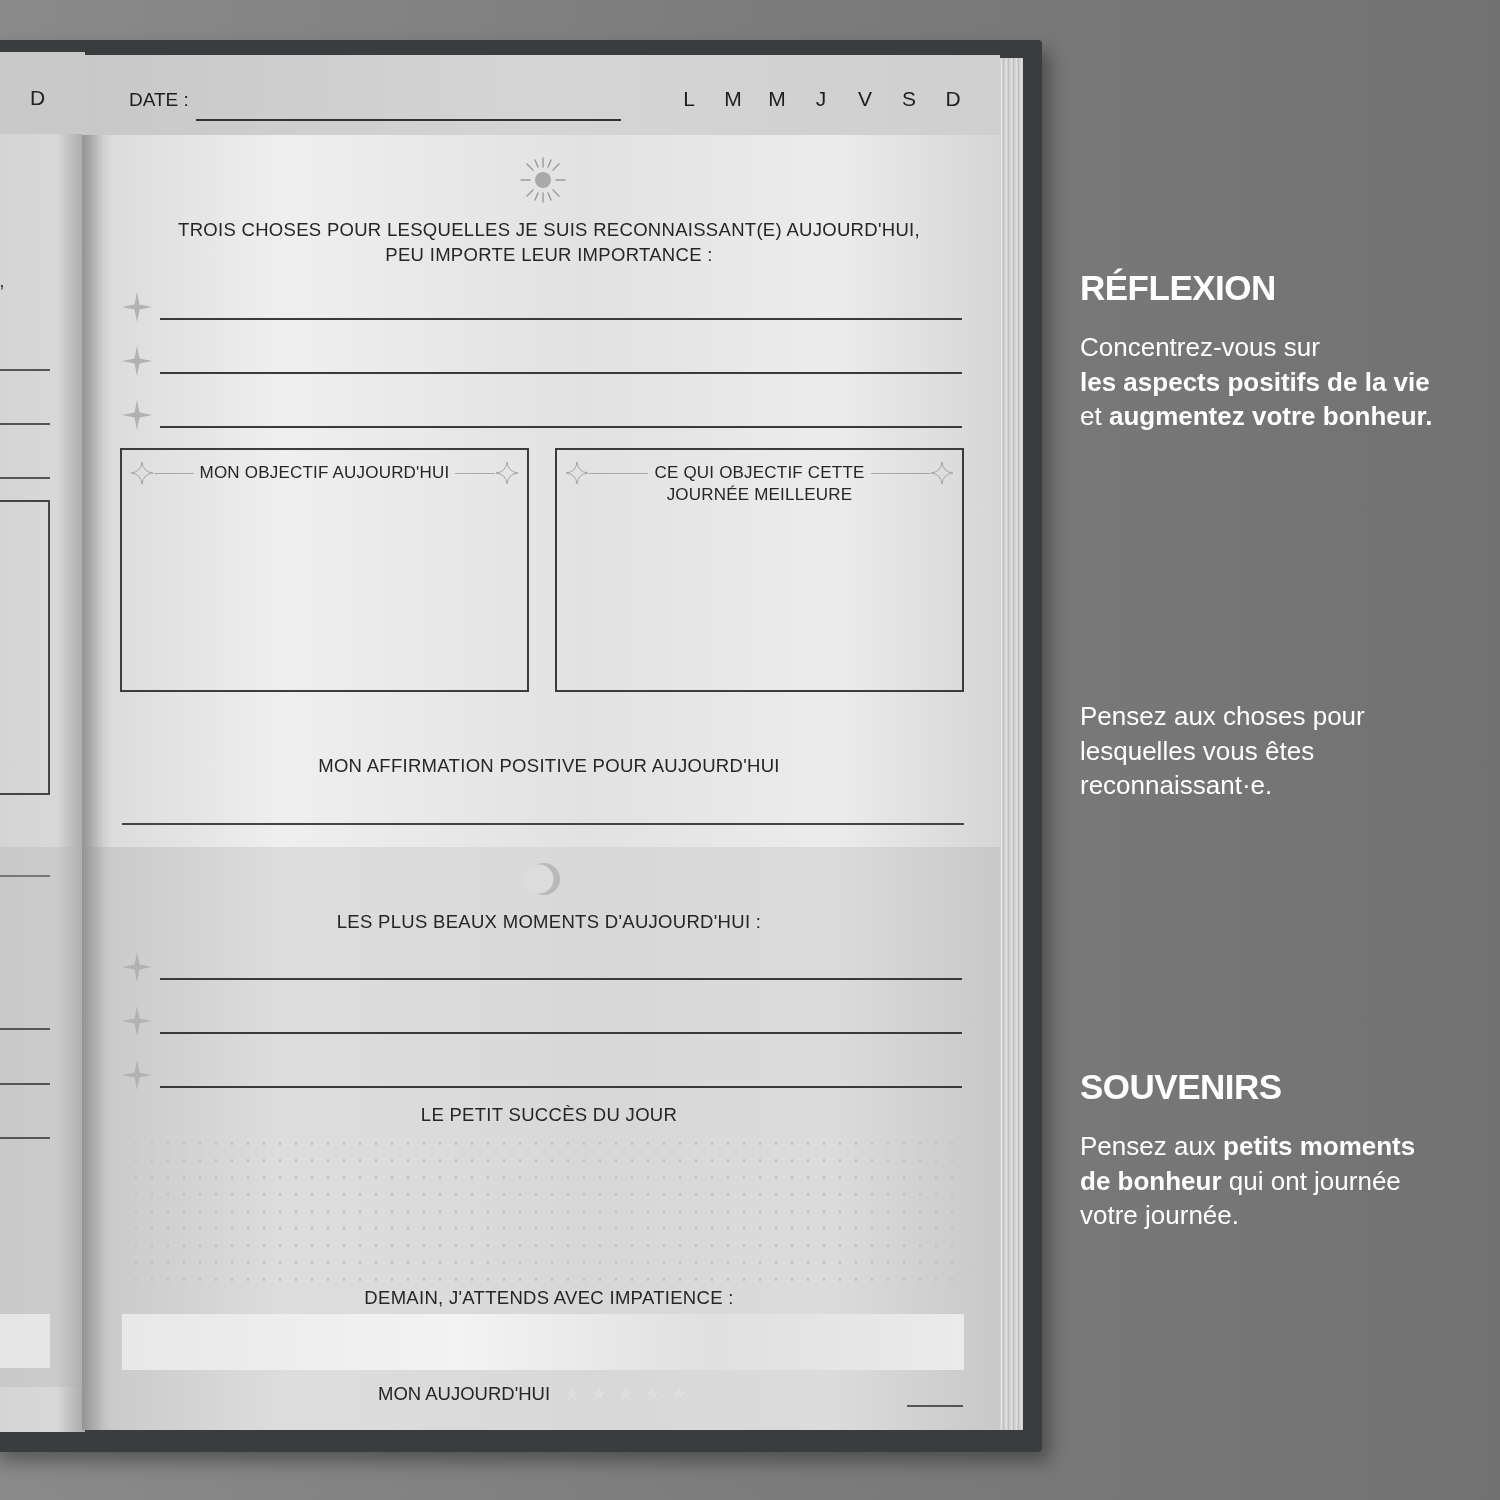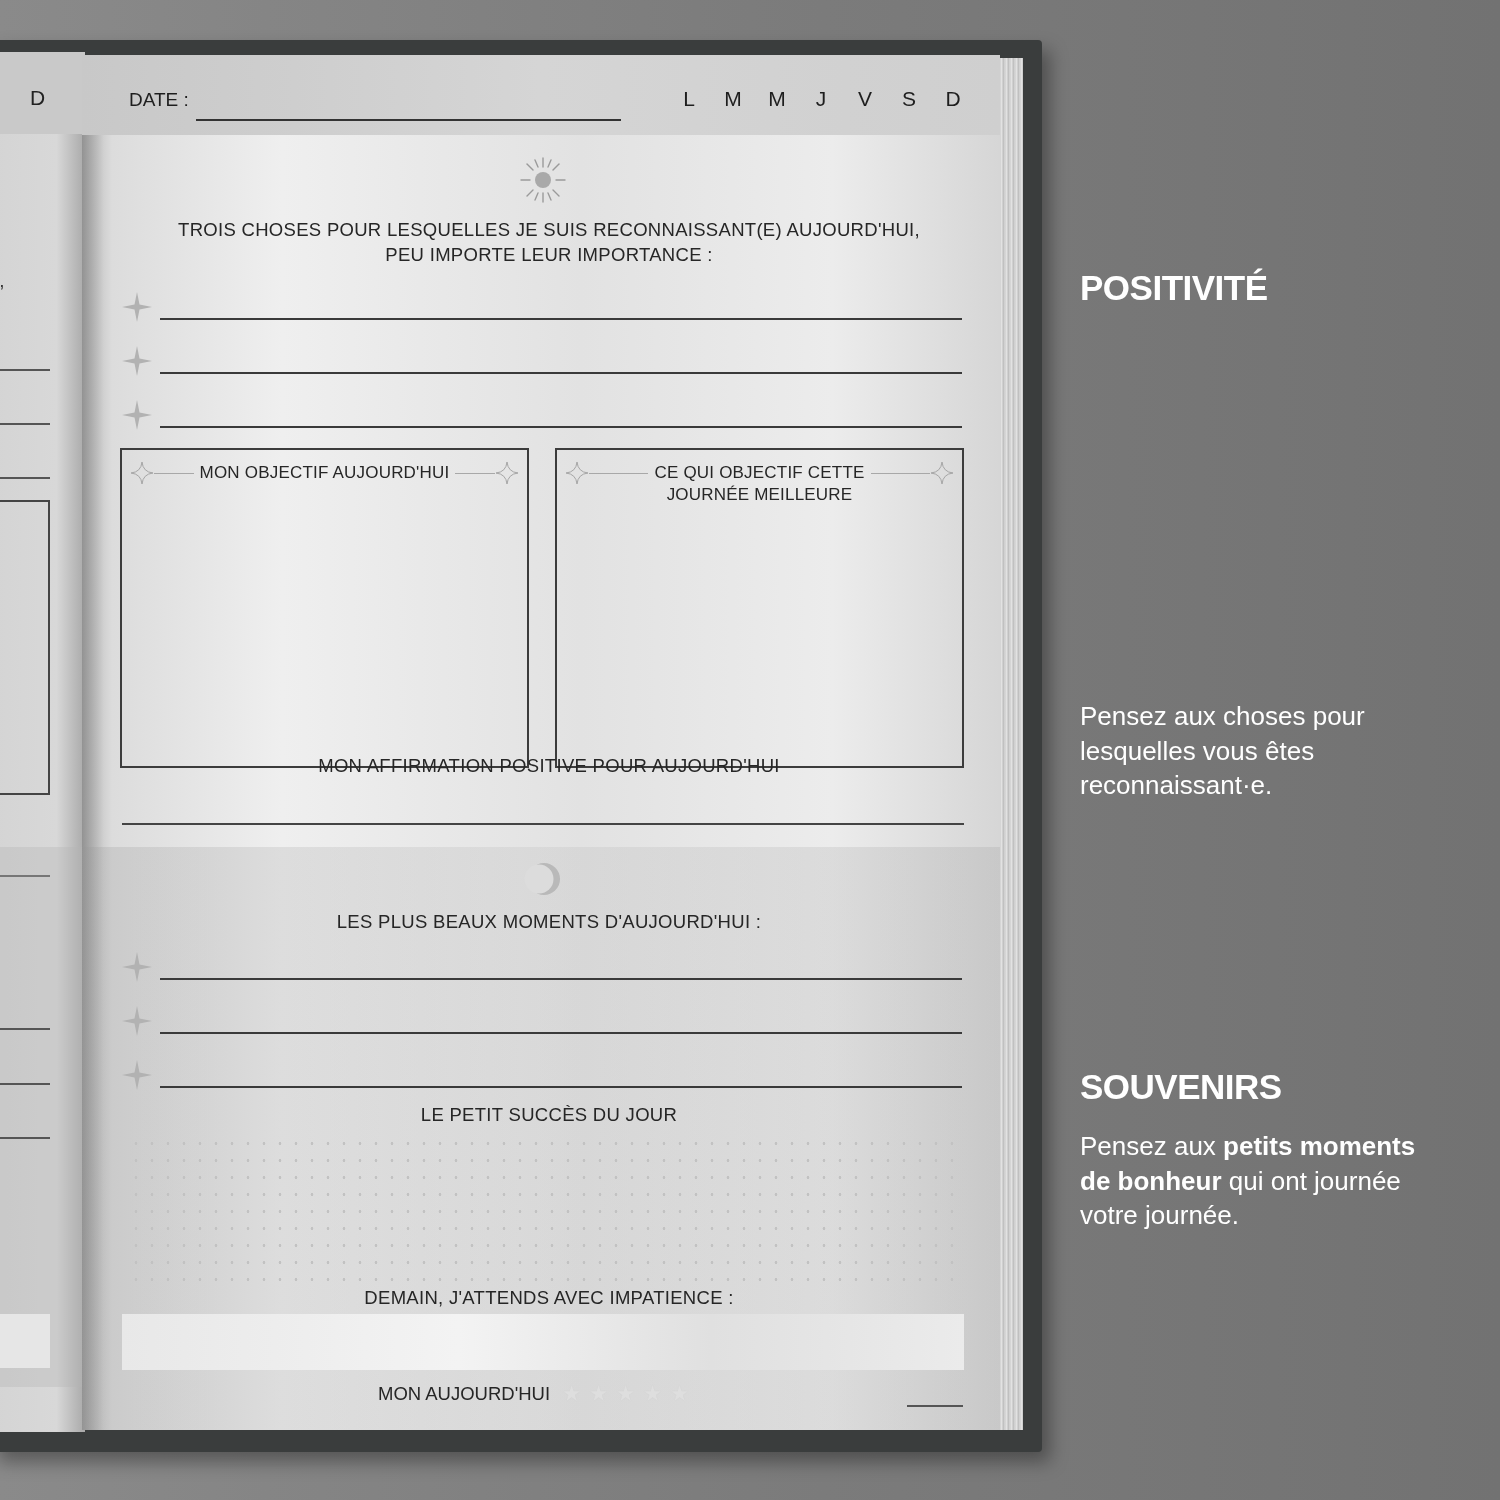--- a/index.html
+++ b/index.html
@@ -53,21 +53,21 @@
   .sun-icon { position:absolute; left:436px; top:100px; width:50px; height:50px; }
   .section-title {
     position:absolute; left:0; width:100%; text-align:center;
     font-size:18.5px; letter-spacing:0.3px; color:#262626; line-height:25px;padding-left:16px;
   }
   .bullet-row { position:absolute; left:38px; width:845px; height:30px; }
   .bullet-row .star { position:absolute; left:0; top:0; width:34px; height:34px; }
   .bullet-row .line { position:absolute; left:40px; bottom:0; width:802px; height:2px; background:#3a3a3a; }
 
   .box {
-    position:absolute; top:393px; width:409px; height:320px; border:2px solid #3c3c3c;
+    position:absolute; top:393px; width:409px; height:244px; border:2px solid #3c3c3c;
   }
   .box .box-head { position:absolute; left:0; top:12px; width:100%; display:flex; align-items:flex-start; justify-content:center; padding:0 8px; }
   .box .deco { display:flex; align-items:center; flex:1; height:22px; }
   .box .deco .dl { flex:1; height:1px; background:#a8a8a8; }
   .box .deco svg { width:24px; height:24px; flex:none; }
   .box .box-label { font-size:17px; color:#262626; text-align:center; line-height:22px; padding:0 6px; letter-spacing:0.2px; }
 
   .affirm-line { position:absolute; left:40px; top:768px; width:842px; height:2px; background:#444; }
   .evening-band {
     position:absolute; left:0; top:792px; width:100%; height:583px;
@@ -258,21 +258,26 @@
       <span>★</span>
       <span>★</span>
       <span>★</span>
     </div>
   </div>
   <div class="page-num-line"></div>
 </div>
 
 <div class="features">
   <div class="feature" style="top:268px">
-    <h2>POSITIVITÉ</h2>
+    <h2>RÉFLEXION</h2>
+    <p>
+      <span>Concentrez-vous sur</span><br>
+      <b>les aspects positifs de la vie</b><br>
+      <span>et </span><b>augmentez votre bonheur.</b>
+    </p>
   </div>
   <div class="feature" style="top:699px">
     <p>
       <span>Pensez aux choses pour</span><br>
       <span>lesquelles vous êtes</span><br>
       <span>reconnaissant·e.</span>
     </p>
   </div>
   <div class="feature" style="top:1067px">
     <h2>SOUVENIRS</h2>

